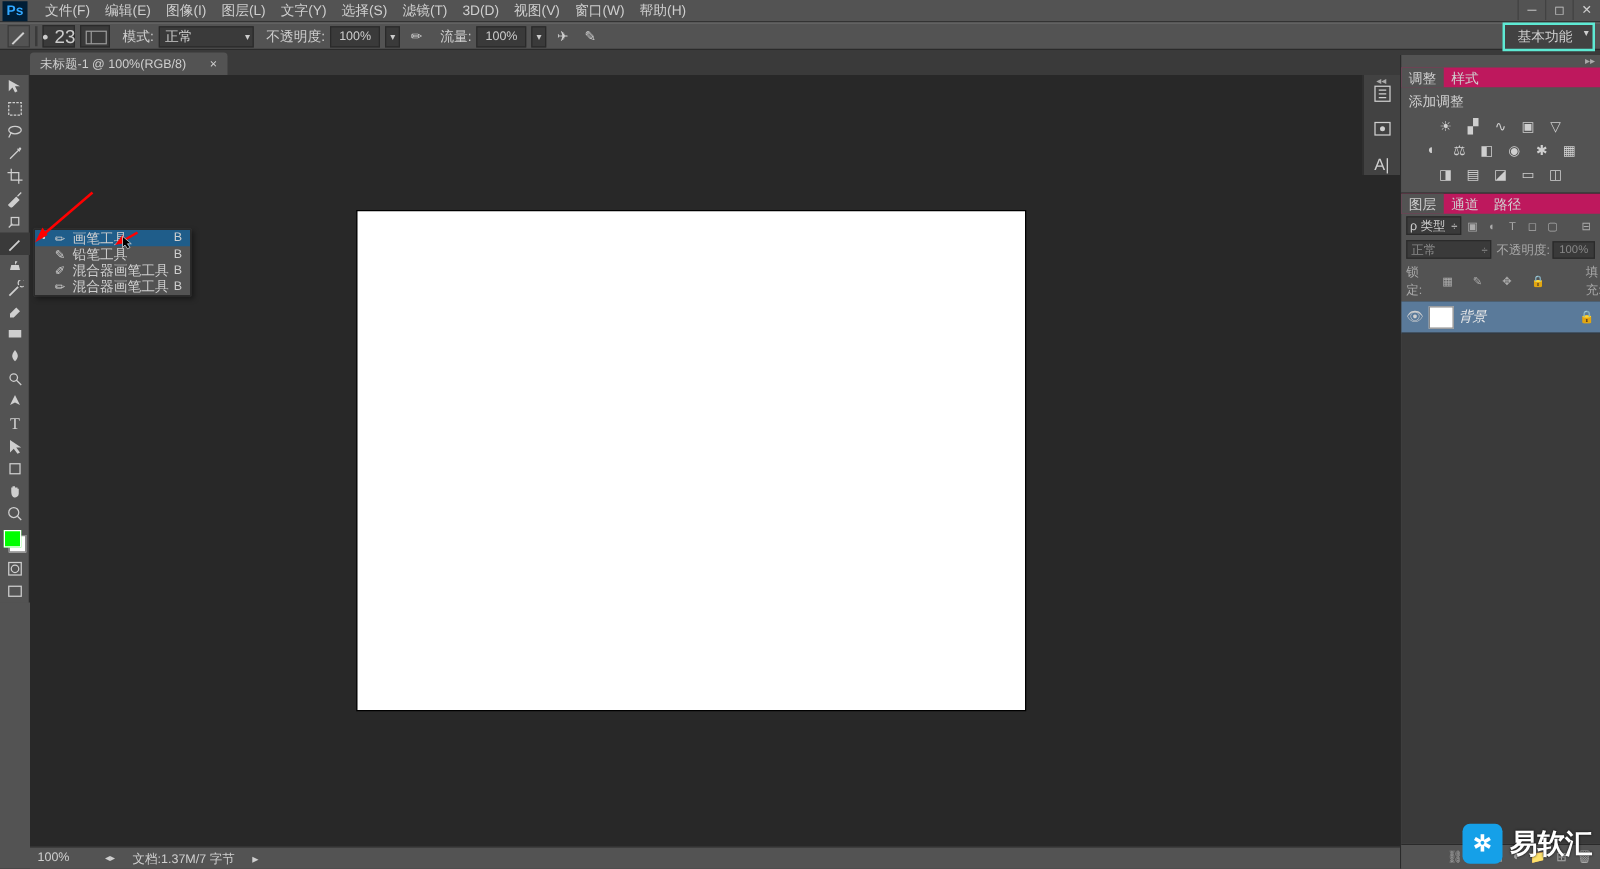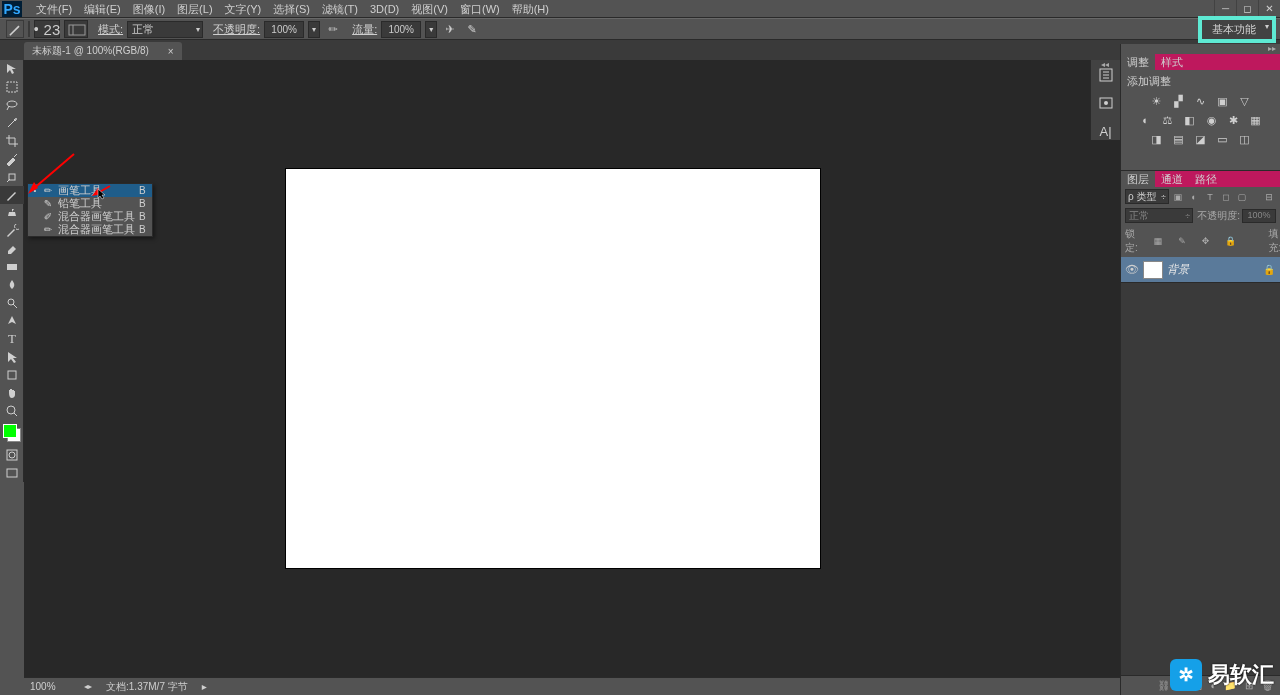--- a/index.html
+++ b/index.html
@@ -1,36 +1,36 @@
 <!DOCTYPE html>
 <html><head>
 <meta charset="utf-8">
 <style>
 * { margin:0; padding:0; box-sizing:border-box; font-family:"Microsoft YaHei",Arial,sans-serif; }
 body { background:#535353; width:1280px; height:695px; overflow:hidden; position:relative; }
 
 
 .menubar { height:18px; background:#535353; display:flex; align-items:center; padding-left:2px; border-bottom:1px solid #2a2a2a; }
-.ps-logo { width:20px; height:16px; background:#001e36; color:#31a8ff; font-size:14px; font-weight:bold; display:flex; align-items:center; justify-content:center; margin-right:8px; }
+.ps-logo { width:20px; height:16px; background:#001e36; color:#31a8ff; font-size:11px; font-weight:bold; display:flex; align-items:center; justify-content:center; margin-right:8px; }
 .menu-item { color:#cfcfcf; font-size:11px; padding:0 6px; height:18px; line-height:18px; cursor:default; }
 .win-controls { position:absolute; right:0; top:0; display:flex; }
 .win-btn { width:22px; height:16px; background:#535353; color:#cfcfcf; font-size:10px; display:flex; align-items:center; justify-content:center; border-left:1px solid #424242; }
 
 
 .optbar { height:22px; background:#535353; border-top:1px solid #686868; border-bottom:1px solid #2a2a2a; display:flex; align-items:center; padding-left:6px; gap:4px; }
 .opt-tool { width:18px; height:18px; border:1px solid #3a3a3a; display:flex; align-items:center; justify-content:center; }
 .opt-swatch { width:24px; height:18px; background:#3a3a3a; border:1px solid #2a2a2a; }
 .opt-brush { width:26px; height:18px; background:#3a3a3a; border:1px solid #2a2a2a; color:#ccc; font-size:10px; display:flex; align-items:center; justify-content:center; }
-.opt-label { color:#cfcfcf; font-size:11px; margin-left:6px;text-decoration:underline; }
+.opt-label { color:#cfcfcf; font-size:11px; margin-left:6px; }
 .opt-select { height:17px; background:#3a3a3a; border:1px solid #2a2a2a; color:#ccc; font-size:11px; padding:0 16px 0 4px; display:flex; align-items:center; position:relative; }
 .opt-select::after { content:"▾"; position:absolute; right:2px; font-size:8px; }
 .opt-num { width:40px; height:17px; background:#3a3a3a; border:1px solid #2a2a2a; color:#ccc; font-size:10px; display:flex; align-items:center; justify-content:center; }
 .opt-chev { width:12px; height:17px; background:#3a3a3a; border:1px solid #2a2a2a; color:#ccc; font-size:8px; display:flex; align-items:center; justify-content:center; }
 .opt-icon { width:18px; height:18px; color:#cfcfcf; display:flex; align-items:center; justify-content:center; font-size:11px; }
-.workspace-label { margin-left:auto; margin-right:4px; background:#424242; color:#cfcfcf; font-size:11px; padding:2px 16px 2px 10px; border:4px solid #5eead4; position:relative; }
+.workspace-label { margin-left:auto; margin-right:4px; background:#424242; color:#cfcfcf; font-size:11px; padding:2px 16px 2px 10px; border:2px solid #5eead4; position:relative; }
 .workspace-label::after { content:"▾"; position:absolute; right:3px; font-size:8px; }
 
 
 .tabbar { height:20px; background:#3a3a3a; display:flex; align-items:flex-end; padding-left:24px; }
 .doc-tab { height:18px; background:#535353; color:#cfcfcf; font-size:10px; padding:0 8px; display:flex; align-items:center; gap:19px; border-radius:3px 3px 0 0; }
 .tab-close { font-size:10px; }
 
 
 .toolbox { position:absolute; left:0; top:60px; width:24px; background:#535353; display:flex; flex-direction:column; border-right:1px solid #2a2a2a; }
 .tool { width:24px; height:18px; display:flex; align-items:center; justify-content:center; color:#cfcfcf; font-size:12px; cursor:default; }
@@ -66,21 +66,21 @@
 .panels { position:absolute; right:0; top:44px; width:160px; bottom:0; background:#535353; border-left:1px solid #2a2a2a; display:flex; flex-direction:column; }
 .panel-collapse { height:10px; color:#aaa; font-size:8px; text-align:right; padding-right:4px; }
 .panel-tabs { height:16px; background:#be185d; display:flex; }
 .ptab { padding:0 6px; font-size:11px; color:#cfcfcf; height:16px; display:flex; align-items:center; }
 .ptab.active { background:#535353; }
 .panel-body { background:#535353; padding:4px 6px; }
 .adj-title { color:#cfcfcf; font-size:11px; margin-bottom:4px; }
 .adj-row { display:flex; gap:6px; justify-content:center; margin:3px 0; }
 .adj-ic { width:16px; height:16px; display:flex; align-items:center; justify-content:center; color:#cfcfcf; font-size:11px; }
 
-.layers-panel { flex:1; display:flex; flex-direction:column; border-top:1px solid #2a2a2a;margin-top:16px; }
+.layers-panel { flex:1; display:flex; flex-direction:column; border-top:1px solid #2a2a2a; }
 .lay-row1 { display:flex; align-items:center; padding:2px 4px; gap:2px; }
 .lay-sel { flex:0 0 auto; width:44px; height:15px; background:#3a3a3a; border:1px solid #2a2a2a; color:#ccc; font-size:10px; display:flex; align-items:center; padding:0 2px; position:relative; }
 .lay-sel::after { content:"÷"; position:absolute; right:2px; font-size:9px; }
 .lay-filter-ic { width:14px; height:14px; color:#aaa; font-size:9px; display:flex; align-items:center; justify-content:center; }
 .lay-row2 { display:flex; align-items:center; padding:2px 4px; gap:4px; font-size:10px; color:#aaa; }
 .lay-mode { flex:1; height:15px; background:#3a3a3a; border:1px solid #2a2a2a; color:#888; font-size:10px; padding:0 3px; display:flex; align-items:center; position:relative; }
 .lay-mode::after{content:"÷";position:absolute;right:2px;font-size:9px;}
 .lay-opac { display:flex; align-items:center; gap:2px; }
 .lay-num { width:34px; height:14px; background:#3a3a3a; border:1px solid #2a2a2a; color:#888; font-size:9px; text-align:center; }
 .lay-row3 { display:flex; align-items:center; padding:2px 4px; gap:16px; font-size:10px; color:#aaa; }

